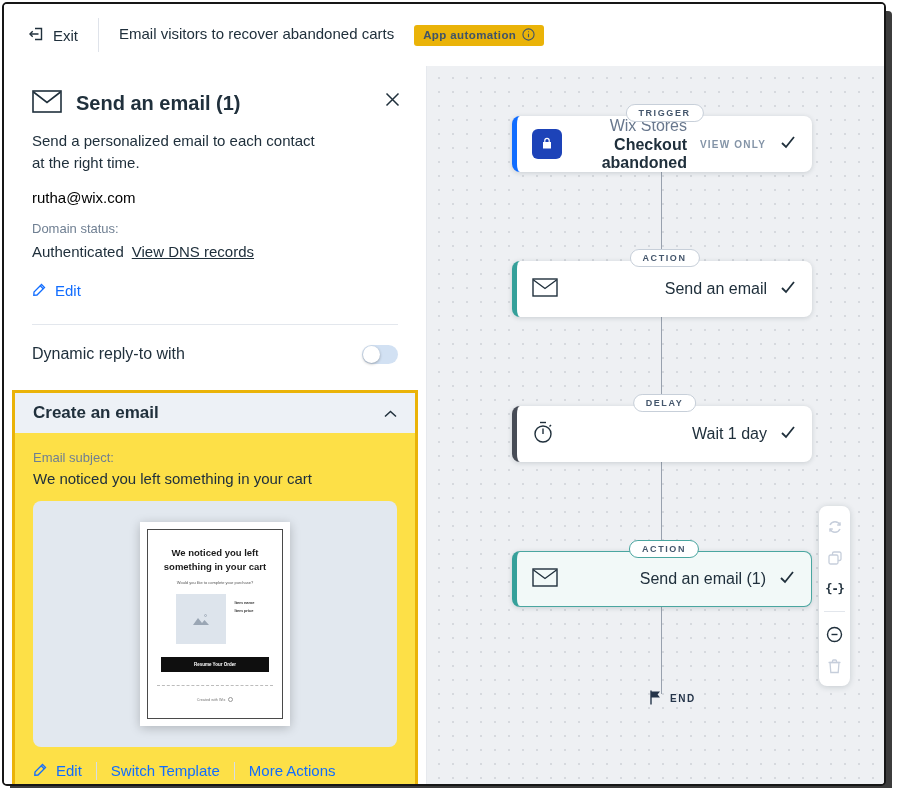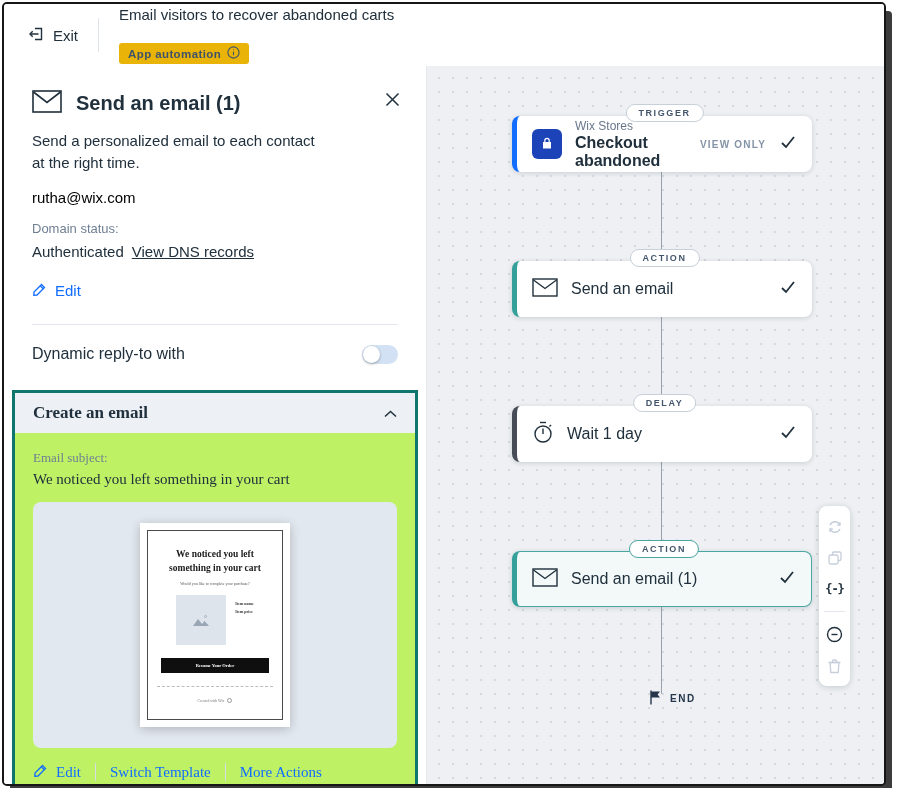--- a/index.html
+++ b/index.html
@@ -15,21 +15,21 @@
     border-radius: 5px;
     box-shadow: 7px 8px 0 -1px #3c3c3c;
     overflow: hidden;
     display: flex; flex-direction: column;
     background: #fff;
   }
   
   .header { height: 62px; flex: 0 0 auto; display: flex; align-items: center; padding: 0 24px; background: #fff; }
   .exit-btn { display: flex; align-items: center; gap: 9px; font-size: 15px; color: #20303c; cursor: pointer; }
   .header-divider { width: 1px; height: 34px; background: #dfe3ea; margin: 0 20px; }
-  .title-wrap { display: flex; flex-direction: column; gap: 20px; }
+  .title-wrap { display: flex; flex-direction: row; gap: 20px; }
   .header-title { font-size: 15px; color: #20303c; }
   .badge { display: inline-flex; align-items: center; gap: 6px; background: #eab308; color: #3f5369;
            font-size: 11.5px; font-weight: bold; letter-spacing: .4px; padding: 3px 9px; border-radius: 3px; width: fit-content; }
   
   .main { flex: 1; display: flex; min-height: 0; }
   .left-panel { width: 423px; flex: 0 0 auto; background: #fff; position: relative; padding-top: 24px; border-right: 1px solid #e6e9ee; overflow: hidden; }
   .pad { padding-left: 28px; padding-right: 28px; }
   .panel-head { display: flex; align-items: center; gap: 14px; }
   .panel-title { font-size: 20px; font-weight: bold; color: #20303c; }
   .close-btn { position: absolute; top: 26px; right: 26px; cursor: pointer; }
@@ -37,21 +37,21 @@
   .email-line { margin-top: 15px; font-size: 15px; color: #000000; }
   .domain-label { margin-top: 15px; font-size: 13px; color: #6f7f92; }
   .domain-row { margin-top: 7px; font-size: 15px; color: #20303c; }
   .dns-link { margin-left: 8px; text-decoration: underline; color: #20303c; cursor: pointer; }
   .edit-link { margin-top: 22px; display: flex; align-items: center; gap: 8px; color: #116dff; font-size: 15px; cursor: pointer; }
   .hr { margin: 24px 28px 0; height: 1px; background: #e3e7ed; }
   .toggle-row { margin-top: 20px; display: flex; justify-content: space-between; align-items: center; font-size: 16px; color: #20303c; }
   .toggle { width: 36px; height: 19px; border-radius: 10px; background: #d2e1f3; position: relative; cursor: pointer; flex: 0 0 auto; }
   .toggle .knob { position: absolute; left: 1px; top: 1px; width: 17px; height: 17px; border-radius: 50%; background: #fff; box-shadow: 0 1px 3px rgba(0,0,0,.3); }
   
-  .create-section { margin: 26px 8px 0; border: 3px solid #0f766e; background: #bef264; font-family: Liberation Serif, serif; }
+  .create-section { margin: 26px 8px 0; border: 3px solid #eab308; background: #fde047; }
   .create-head { background: #edf1f6; padding: 10px 18px; display: flex; justify-content: space-between; align-items: center; cursor: pointer; }
   .create-title { font-size: 17px; font-weight: bold; color: #20303c; }
   .create-body { padding: 17px 18px 15px; }
   .subject-label { font-size: 13px; color: #6f7f92; }
   .subject-value { margin-top: 5px; font-size: 15px; color: #20303c; }
   .preview-wrap { margin-top: 14px; background: #e2e8ef; border-radius: 8px; height: 246px; display: flex; align-items: center; justify-content: center; }
   .email-card { width: 150px; background: #fff; box-shadow: 0 2px 10px rgba(0,0,0,.22); padding: 7px; }
   .email-inner { border: 1px solid #4a4a4a; padding: 16px 8px 10px; display: flex; flex-direction: column; align-items: center; height: 190px; }
   .pv-title { font-size: 9.5px; font-weight: bold; color: #1b1b1b; text-align: center; line-height: 1.5; }
   .pv-sub { font-size: 4px; color: #555; margin-top: 6px; }
@@ -61,35 +61,35 @@
   .pv-btn { margin-top: 13px; background: #0f0f0f; color: #fff; font-size: 4.5px; font-weight: bold; width: 108px; text-align: center; padding: 5px 0; }
   .pv-divider { margin-top: 13px; border-top: 1px dashed #bcbcbc; width: 116px; }
   .pv-footer { margin-top: 11px; font-size: 3.8px; color: #777; display: flex; align-items: center; gap: 3px; }
   .pv-footer .dot { width: 5px; height: 5px; border: .6px solid #999; border-radius: 50%; }
   .actions-row { margin-top: 15px; display: flex; align-items: center; font-size: 15px; color: #116dff; }
   .actions-row .link { display: flex; align-items: center; gap: 8px; cursor: pointer; }
   .vsep { width: 1px; height: 18px; background: #d7dde5; margin: 0 14px; }
   
   .canvas { flex: 1; position: relative; background-color: #eef0f3;
             background-image: radial-gradient(#d6d9de 1.2px, transparent 1.3px);
-            background-size: 14px 14px; background-position: 5px 5px; overflow: hidden; }
+            background-size: 14px 14px; background-position: 5px 5px; overflow: hidden; text-align: right; }
   .flow-line { position: absolute; left: 234px; top: 50px; width: 1px; height: 578px; background: #98a1ae; }
   .node { position: absolute; left: 85px; width: 300px; height: 56px; background: #fff; border-radius: 8px;
           border-left: 5px solid #888; box-shadow: 0 1px 5px rgba(32,48,60,.18);
           display: flex; align-items: center; padding: 0 16px 0 15px; gap: 13px; cursor: pointer; }
   .node .pill { position: absolute; top: -12px; left: 50%; transform: translateX(-50%); background: #fff;
                 border: 1px solid #c7cfd9; border-radius: 12px; padding: 3px 12px; font-size: 9px; font-weight: bold;
                 letter-spacing: 1.6px; color: #44566c; white-space: nowrap; }
   .node-trigger { top: 50px; border-left-color: #116dff; }
   .node-action1 { top: 195px; border-left-color: #35a09a; }
   .node-delay   { top: 340px; border-left-color: #474c56; }
   .node-action2 { top: 485px; border-left-color: #35a09a; background: #f2f9f8; border: 1px solid #4aa6a0; border-left: 5px solid #35a09a; }
   .node-action2 .pill { border-color: #4aa6a0; }
   .node-text { display: flex; flex-direction: column; gap: 1px; flex: 1; min-width: 0; }
-  .node-app { font-size: 12px; color: #68778d; }
+  .node-app { font-size: 16px; color: #68778d; }
   .node-title { font-size: 16px; color: #20303c; }
   .node-title.bold { font-weight: bold; }
   .node-right { display: flex; align-items: center; gap: 14px; flex: 0 0 auto; }
   .view-only { font-size: 10px; font-weight: bold; letter-spacing: 1.2px; color: #8494a7; }
   .store-icon { width: 30px; height: 30px; border-radius: 6px; background: #1d43b8; display: flex; align-items: center; justify-content: center; flex: 0 0 auto; }
   .end-marker { position: absolute; top: 624px; left: 222px; display: flex; align-items: center; gap: 9px;
                 font-size: 10px; font-weight: bold; letter-spacing: 1.6px; color: #25354a; }
   
   .canvas-toolbar { position: absolute; right: 34px; top: 440px; width: 31px; background: #fff; border-radius: 8px;
                     box-shadow: 0 1px 6px rgba(32,48,60,.2); display: flex; flex-direction: column; align-items: center;

